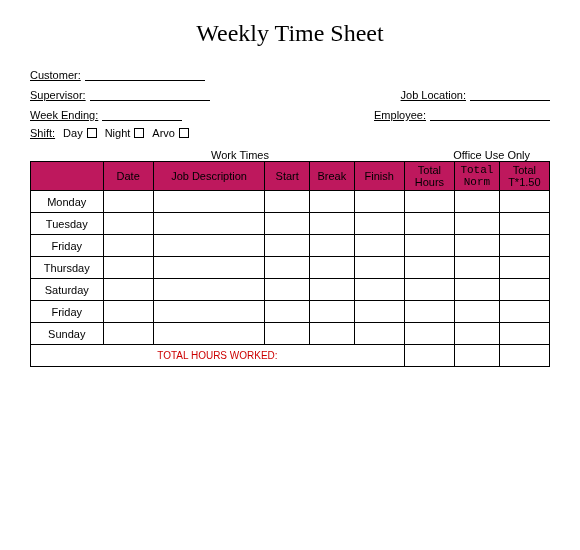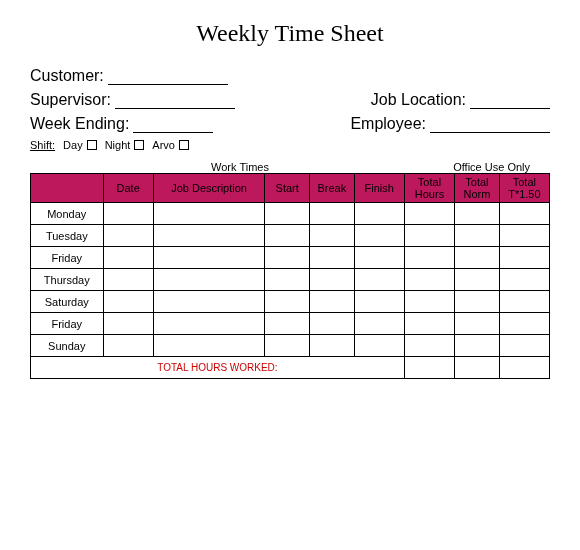--- a/index.html
+++ b/index.html
@@ -36,22 +36,23 @@
       justify-content: space-between;
     }
 
     .form-field {
       display: flex;
       align-items: flex-end;
       gap: 4px;
     }
 
     .field-label {
+      text-decoration: underline;
       white-space: nowrap;
-      font-size: 16px;
+      font-size: 11px;
     }
 
     .field-line {
       border-bottom: 1px solid #000;
       min-width: 120px;
       height: 14px;
     }
 
     .field-line-short {
       border-bottom: 1px solid #000;
@@ -131,21 +132,21 @@
       padding-left: 4px;
       width: 65px;
     }
 
     .date-col { width: 45px; }
     .desc-col { width: 100px; }
     .start-col { width: 40px; }
     .break-col { width: 40px; }
     .finish-col { width: 45px; }
     .total-hours-col { width: 45px; }
-    .total-norm-col { width: 40px; }
+    .total-norm-col { width: 40px; font-family: Liberation Mono, monospace; }
     .total-t150-col { width: 45px; }
 
     .total-row td {
       font-size: 10px;
     }
 
     .total-label {
       text-align: right;
       padding-right: 4px;
       color: #c00;

